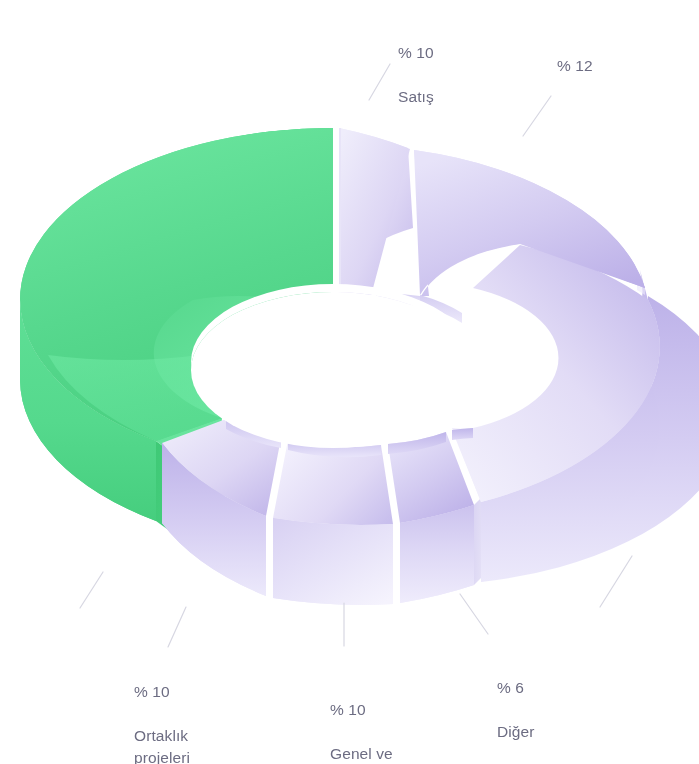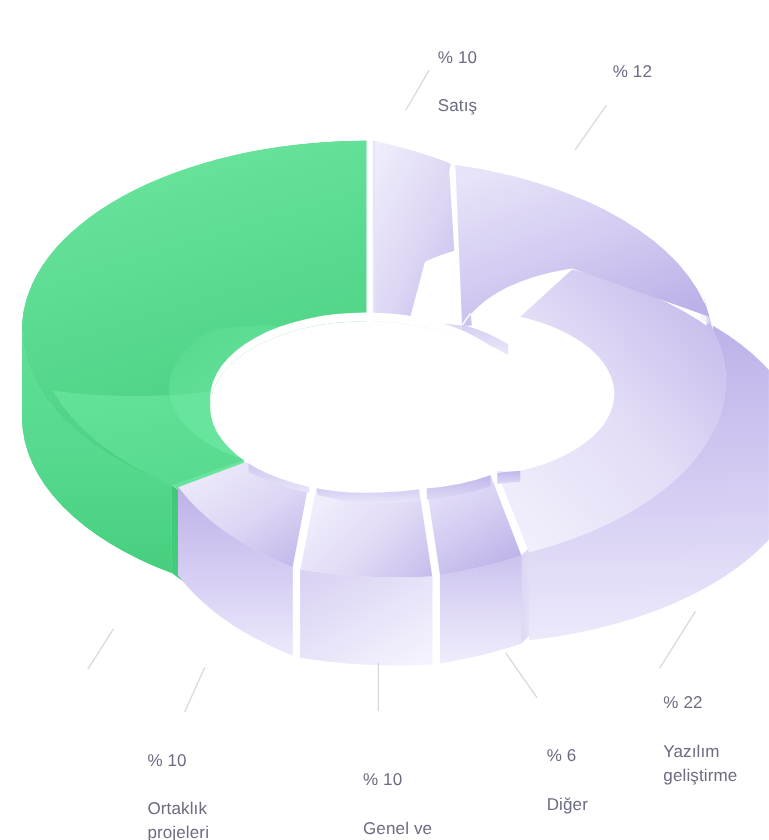--- a/index.html
+++ b/index.html
@@ -319,25 +319,20 @@
 
   <div class="label-block" style="left:398px; top:20px;">
     <span class="label-pct">% 10</span>
     <span class="label-name">Satış</span>
   </div>
 
   <div class="label-block" style="left:557px; top:33px;">
     <span class="label-pct">% 12</span>
   </div>
 
-  <div class="label-block" style="left:603px; top:607px;">
-    <span class="label-pct">% 22</span>
-    <span class="label-name">Yazılım
-geliştirme</span>
-  </div>
 
   <div class="label-block" style="left:497px; top:655px;">
     <span class="label-pct">% 6</span>
     <span class="label-name">Diğer</span>
   </div>
 
   <div class="label-block" style="left:330px; top:677px;">
     <span class="label-pct">% 10</span>
     <span class="label-name">Genel ve
 Yönetmenler</span>

